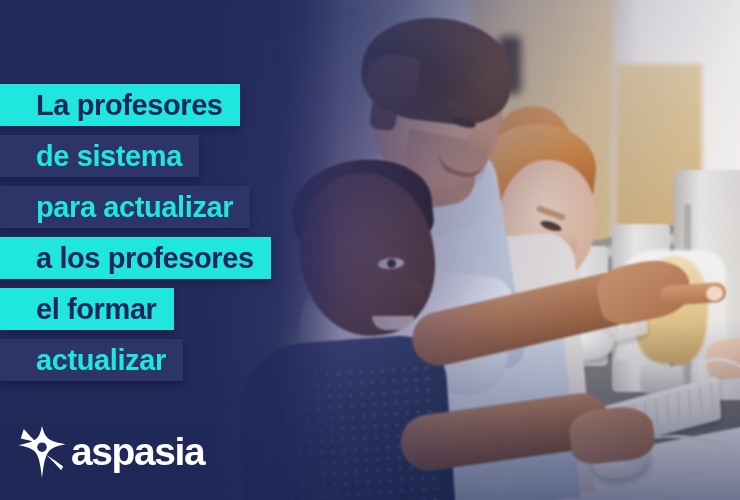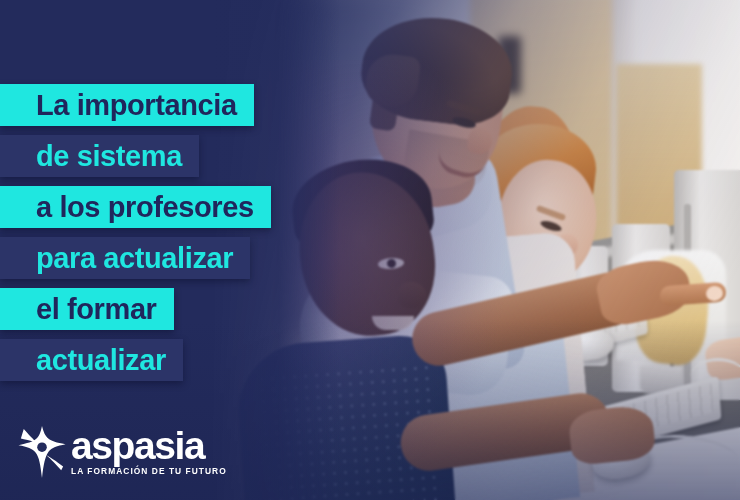--- a/index.html
+++ b/index.html
@@ -347,21 +347,21 @@
     white-space:nowrap;
     width:max-content;
     box-shadow:0 3px 7px rgba(8,12,40,.45);
   }
   .hl-line.cyan { background:#1fe7e0; color:#20265c; }
   .hl-line.navy { background:#2c3468; color:#1fe7e0; }
 
   
   .logo { position:absolute; left:18px; bottom:22px; display:flex; align-items:center; gap:5px; }
   .logo-mark { width:48px; height:52px; flex:0 0 auto; }
-  .logo-words { display:flex; flex-direction:column; }
+  .logo-words { display:flex; }
   .logo-name {
     font-size:39px; font-weight:bold; color:#ffffff; line-height:.92;
     letter-spacing:-1.4px;
   }
   .logo-tagline {
     font-size:8.4px; font-weight:bold; color:#ffffff;
     letter-spacing:1.05px; text-align:right; margin-top:3px; margin-right:1px;
   }
 </style>
 </head>
@@ -440,34 +440,33 @@
 
     <div class="photo-soft"></div>
   </div>
 
   <div class="veil-global"></div>
   <div class="veil-purple"></div>
   <div class="veil-left"></div>
   <div class="veil-bottom"></div>
 
   <div class="headline">
-    <span class="hl-line cyan">La importancia</span>
+    <span class="hl-line cyan">La profesores</span>
     <span class="hl-line navy">de sistema</span>
+    <span class="hl-line navy">para actualizar</span>
     <span class="hl-line cyan">a los profesores</span>
-    <span class="hl-line navy">para actualizar</span>
     <span class="hl-line cyan">el formar</span>
     <span class="hl-line navy">actualizar</span>
   </div>
 
   <div class="logo">
     <svg class="logo-mark" viewBox="0 0 100 108">
       <path fill="#ffffff" d="M50 0 C57 26 62 31 99 38 C63 45 57 50 50 108 C44 52 38 47 1 40 C39 32 44 27 50 0 Z"></path>
       <path fill="#ffffff" d="M12 6 C30 26 34 30 40 34 C30 32 24 30 6 26 Z"></path>
       <path fill="#ffffff" d="M90 92 C72 72 66 66 58 60 C70 66 78 72 94 84 Z"></path>
       <circle cx="50" cy="44" r="10" fill="#232b5c"></circle>
     </svg>
     <div class="logo-words">
       <div class="logo-name">aspasia</div>
-      <div class="logo-tagline">LA FORMACIÓN DE TU FUTURO</div>
     </div>
   </div>
 
 </div>
 
 </body></html>

